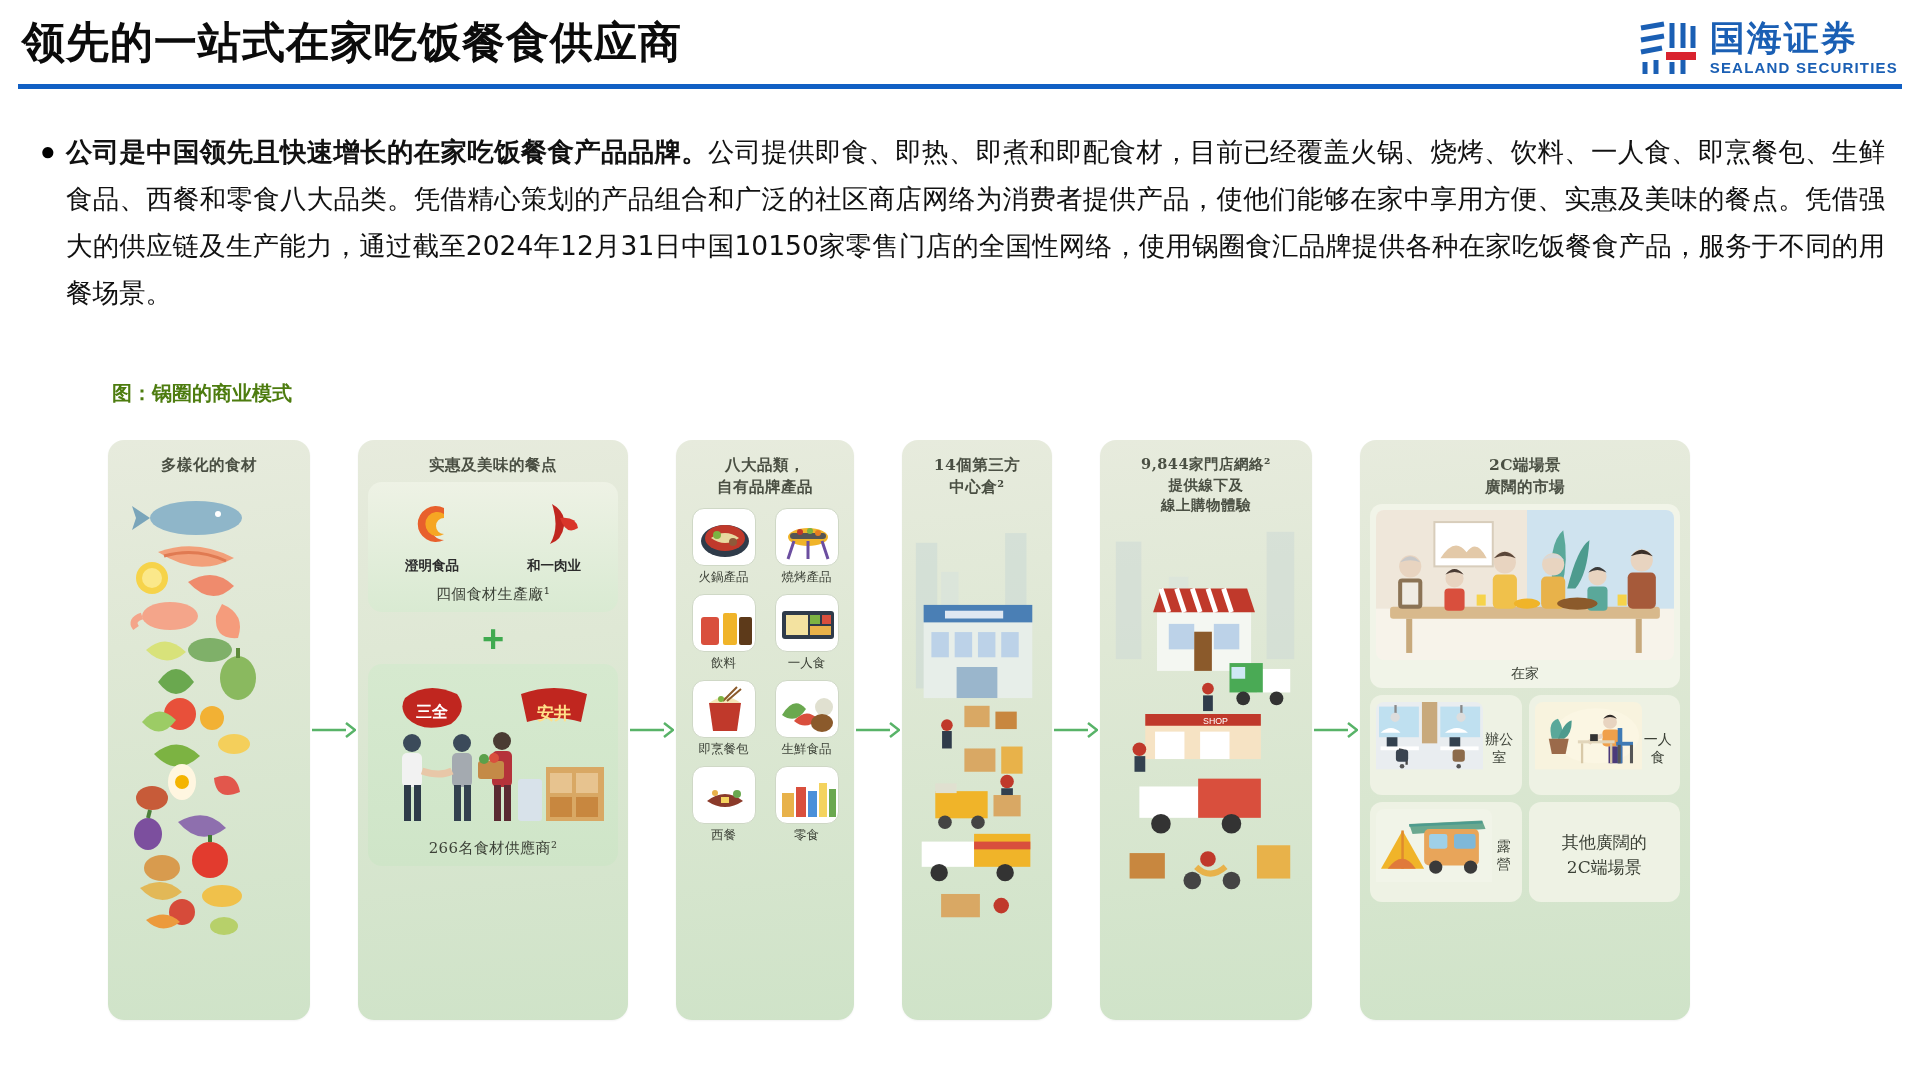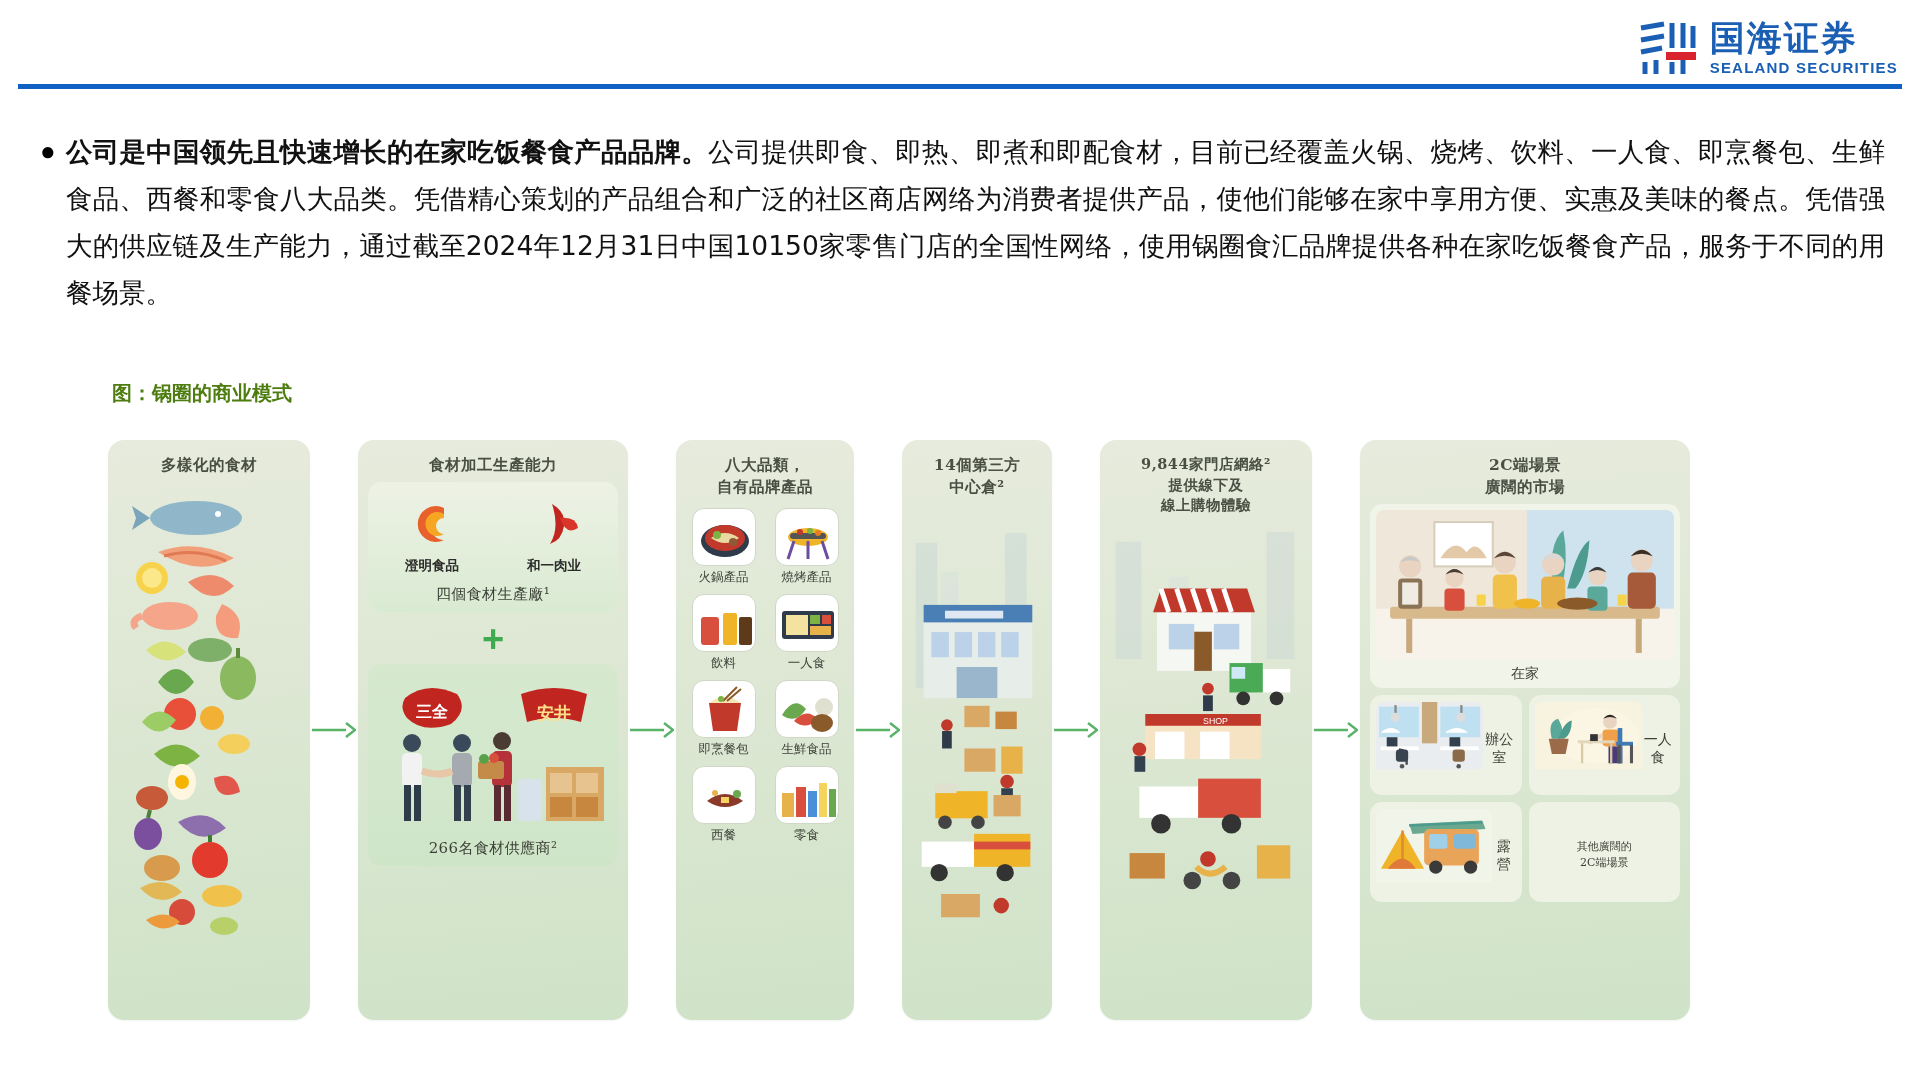--- a/index.html
+++ b/index.html
@@ -174,20 +174,21 @@
     position: absolute; right: 36px; top: 11px;
     font-size: 25px; color: #ffffff;
   }
 </style>
 </head>
 <body>
 
 <div class="slide">
 
   <div class="header">
+    <div class="slide-title">领先的一站式在家吃饭餐食供应商</div>
     <div class="title-rule"></div>
     <div class="logo-wrap">
       <svg class="logo-mark" viewBox="0 0 62 58">
         <g fill="none" stroke="#1a5fb4" stroke-width="5">
           <path d="M5 10 L28 6"></path>
           <path d="M5 22 L28 18"></path>
           <path d="M5 34 L26 30"></path>
           <path d="M9 44 L9 56"></path>
           <path d="M20 42 L20 56"></path>
         </g>
@@ -265,21 +266,21 @@
     </div>
 
     <div class="arrow">
       <svg width="44" height="20" viewBox="0 0 44 20">
           <path d="M0 10 L34 10" stroke="#58b368" stroke-width="2.5" fill="none"></path>
           <path d="M34 3 L43 10 L34 17" stroke="#58b368" stroke-width="2.5" fill="none"></path>
         </svg>
     </div>
 
     <div class="panel p2">
-      <div class="panel-title">食材加工生產能力</div>
+      <div class="panel-title">实惠及美味的餐点</div>
       <div class="sub-card">
         <div class="logo-row">
           <div class="brand">
             <svg width="64" height="52" viewBox="0 0 64 52">
                 <path d="M44 10 a18 18 0 1 0 0 32 a13 13 0 1 1 0 -26 z" fill="#e8602c"></path>
                 <path d="M44 16 a12 12 0 1 0 0 20 a8 8 0 1 1 0 -16z" fill="#f6a623"></path>
               </svg>
             <div class="brand-name">澄明食品</div>
           </div>
           <div class="brand">
@@ -676,21 +677,21 @@
               <path d="M6 72 L32 26 L58 72z" fill="#f0b429"></path>
               <path d="M32 26 L32 72" stroke="#e08a2e" stroke-width="3"></path>
               <path d="M14 72 q18 -24 34 0z" fill="#e07a3a"></path>
               <path d="M40 20 L128 16" stroke="#4d9b8e" stroke-width="3"></path>
             </svg>
           </div>
           <div class="sc-label">露營</div>
         </div>
 
         <div class="sc-cell">
-          <div class="sc-label" style="white-space:pre-line;margin-top:4px;font-size:11px;line-height:1.5">其他廣闊的
+          <div class="sc-label" style="white-space:pre-line;margin-top:4px;font-size:17px;line-height:1.5">其他廣闊的
 2C端場景</div>
         </div>
       </div>
     </div>
 
   </div>
 
 
 </div>
 

